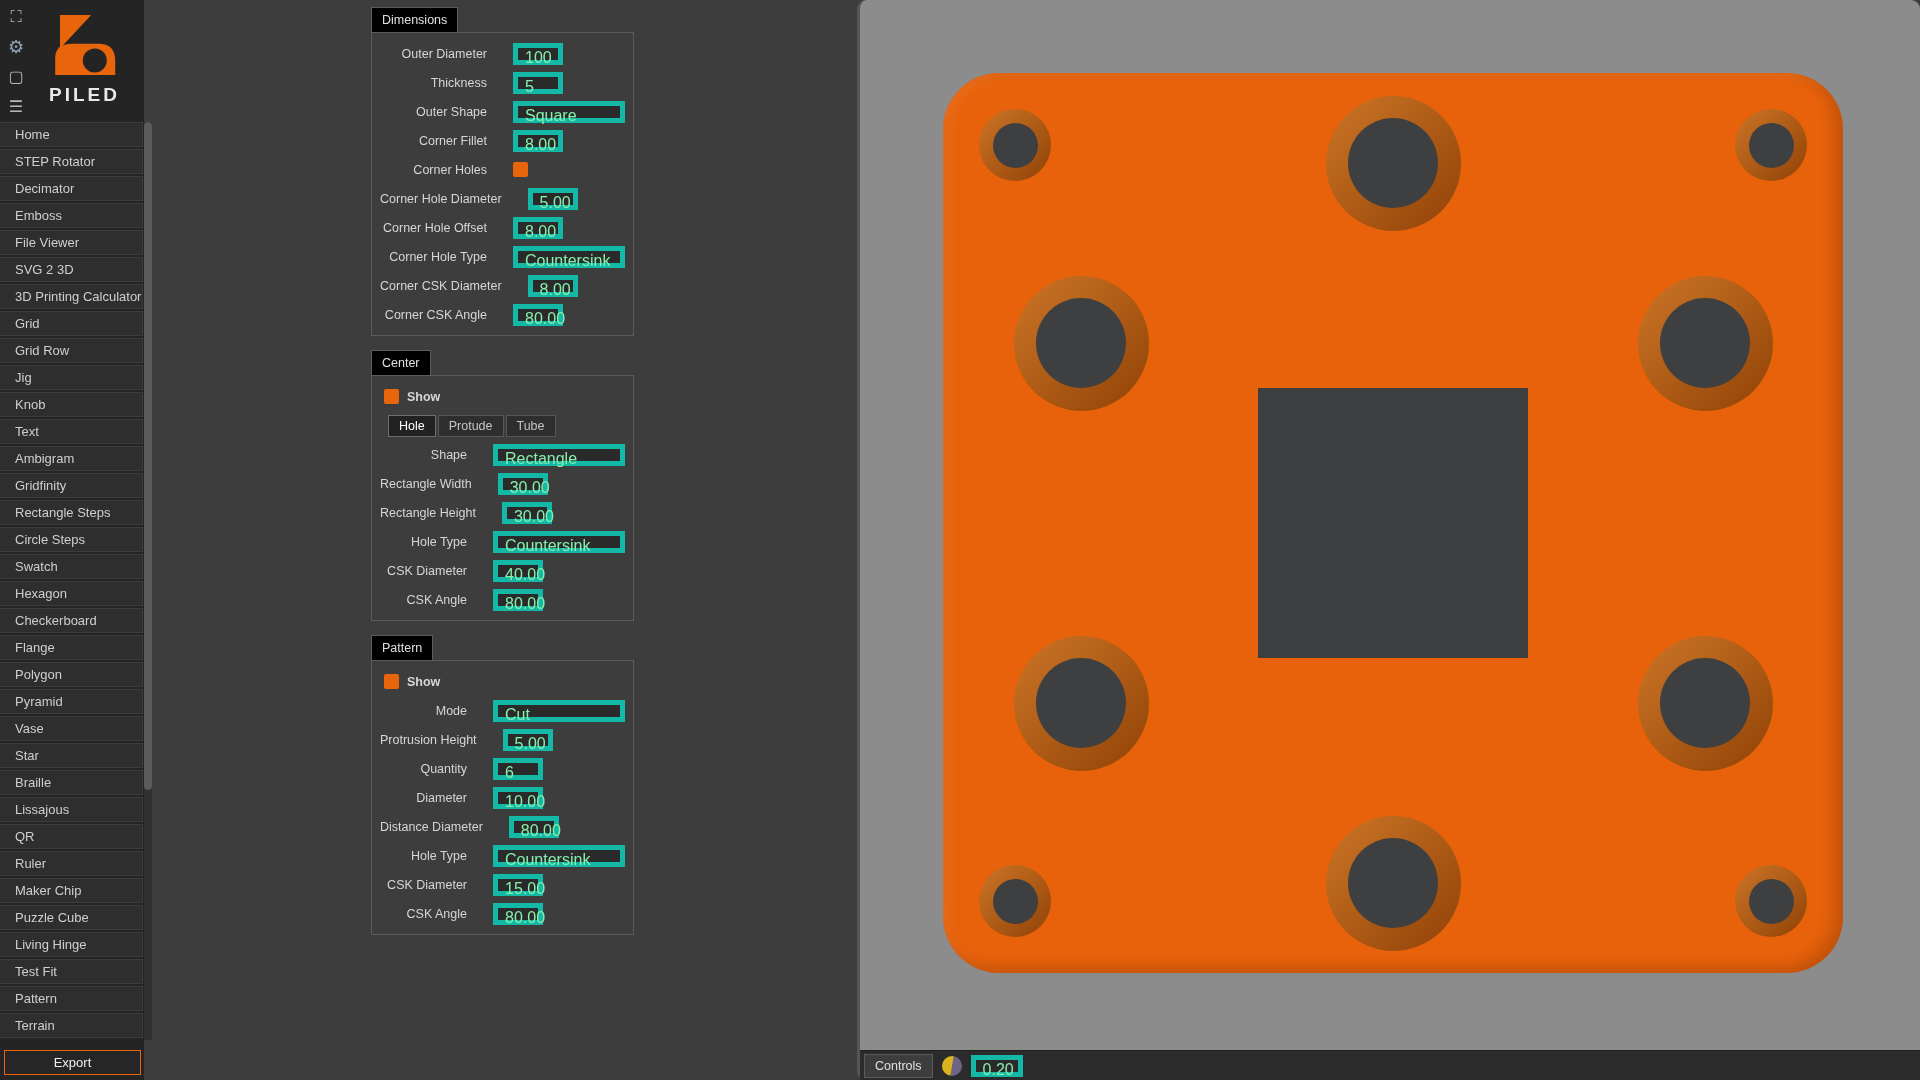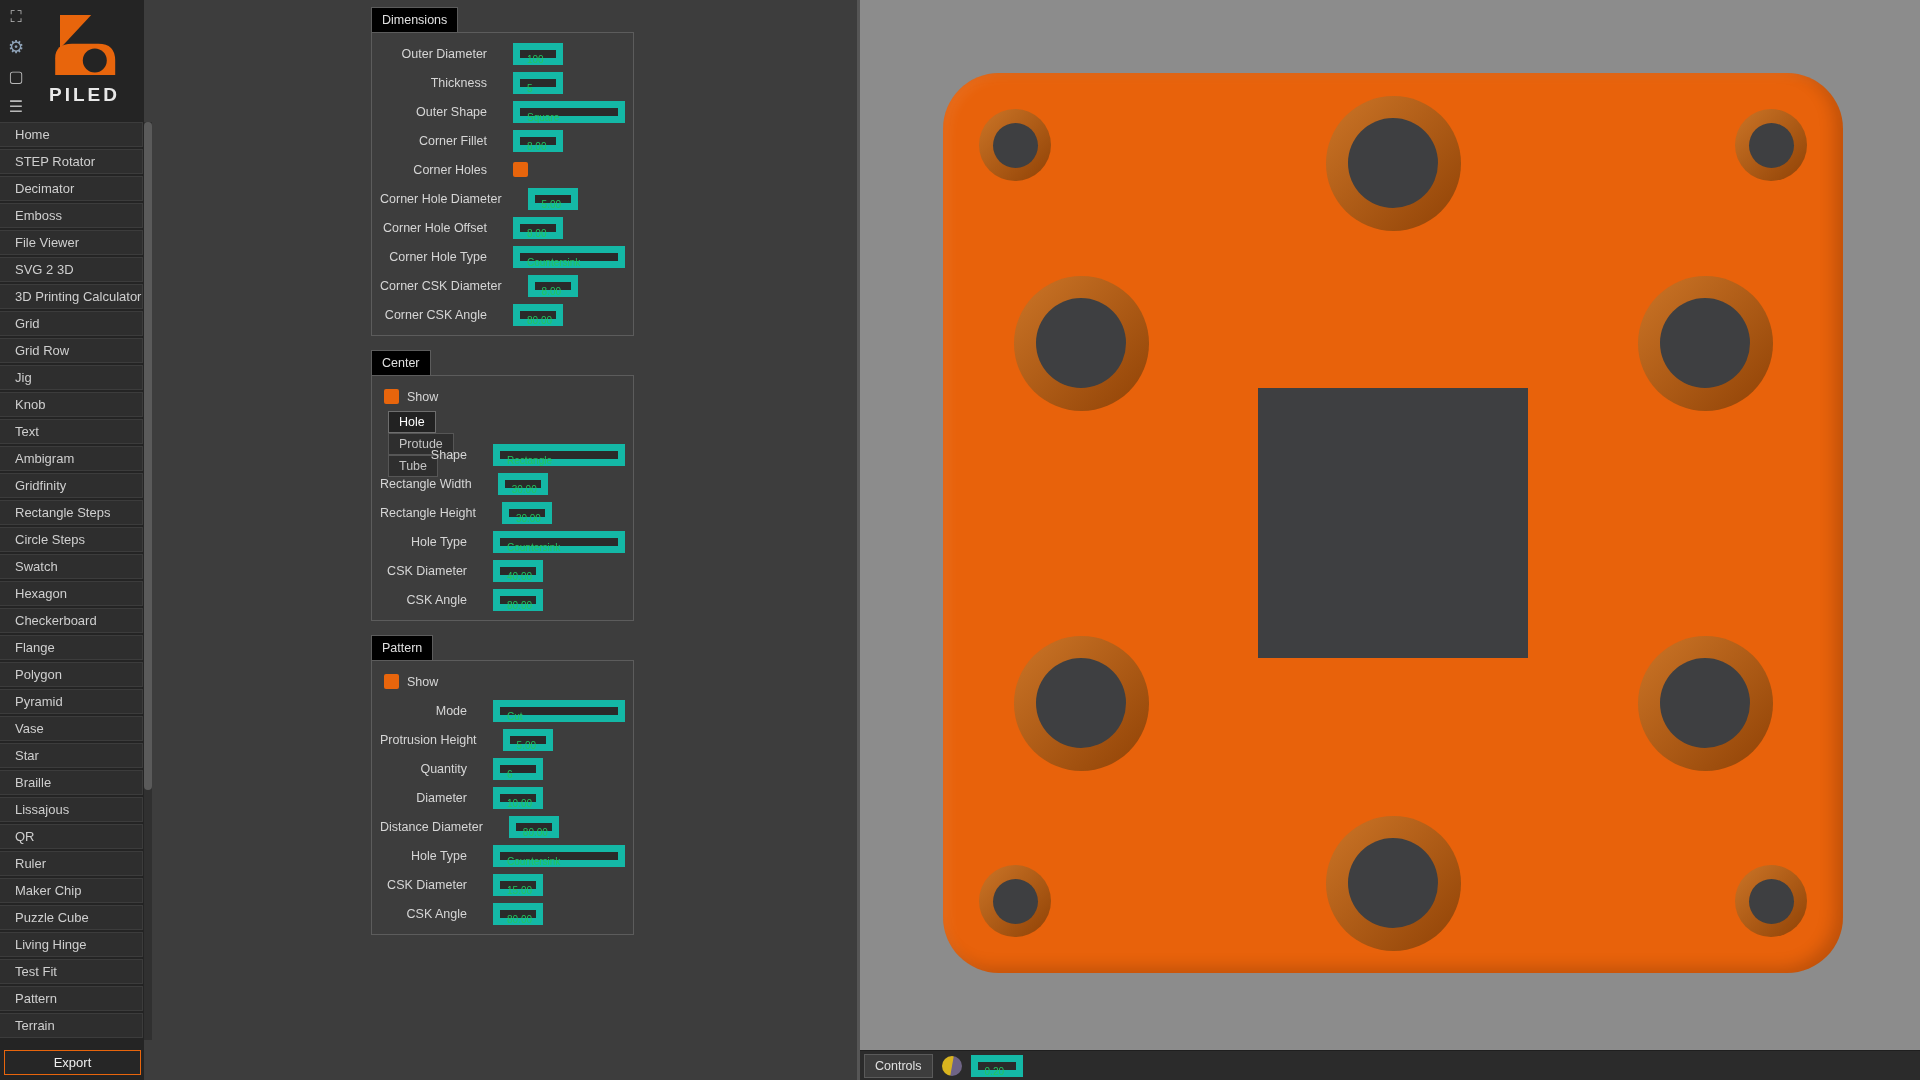--- a/index.html
+++ b/index.html
@@ -37,39 +37,39 @@
     display:inline-block; position:relative; z-index:1; margin-bottom:-1px;
     padding:5px 10px; background:#000000; border:1px solid #5c5c5c;
     color:#e0e0e0; font-size:12.5px;
   }
   .panel-box { border:1px solid #5c5c5c; padding:6px 8px; background:#3d3d3d; }
   .row { display:flex; align-items:center; height:29px; }
   .row-label { flex:1; text-align:right; padding-right:26px; color:#d6d6d6; font-size:12.5px; white-space:nowrap; }
   .row-ctrl { width:112px; display:flex; align-items:center; }
   .panel-center .row-ctrl, .panel-pattern .row-ctrl { width:132px; }
   .input, .select {
-    background:#2a2a2a; border:7px solid #14b8a6; color:#22c55e;
-    font-size:10px; height:22px; line-height:20px; padding:0 7px; cursor:text;
+    background:#2a2a2a; border:5px solid #14b8a6; color:#86efac;
+    font-size:16px; height:22px; line-height:20px; padding:0 7px; cursor:text;
   }
   .input.num { width:50px; }
   .select { width:100%; cursor:pointer; }
   .checkbox { width:15px; height:15px; background:#e8650c; border-radius:2px; display:inline-block; cursor:pointer; }
   .show-row { display:flex; align-items:center; gap:8px; height:29px; padding-left:4px; }
-  .show-label { color:#d6d6d6; font-size:12.5px; }
-  .tabs-row { display:flex; align-items:flex-start; height:29px; padding-left:8px;flex-direction:column; }
+  .show-label { color:#d6d6d6; font-size:12.5px;font-weight:bold; }
+  .tabs-row { display:flex; align-items:center; height:29px; padding-left:8px; }
   .tab-btn {
     font-family:inherit; font-size:12.5px; color:#c4c4c4; background:#2e2e2e;
     border:1px solid #565656; padding:3px 10px; margin-right:2px; cursor:pointer;
   }
   .tab-btn.active { background:#222222; color:#ffffff; border-color:#6e6e6e; }
 
   
   #viewport {
     position:absolute; left:857px; top:0; width:1063px; height:1080px;
-    background:#8c8c8c; border-left:3px solid #565656;
+    background:#8c8c8c; border-left:3px solid #565656;border-radius:9px;
   }
   #plate {
     position:absolute; left:83px; top:73px; width:900px; height:900px;
     background:#e8620b; border-radius:56px;
     box-shadow: inset -8px -5px 16px rgba(0,0,0,.18), inset 6px 4px 12px rgba(255,255,255,.07);
   }
   #center-hole { position:absolute; left:315px; top:315px; width:270px; height:270px; background:#3e3f41; }
   .csk {
     position:absolute; border-radius:50%;
     background-color:#b55508;

